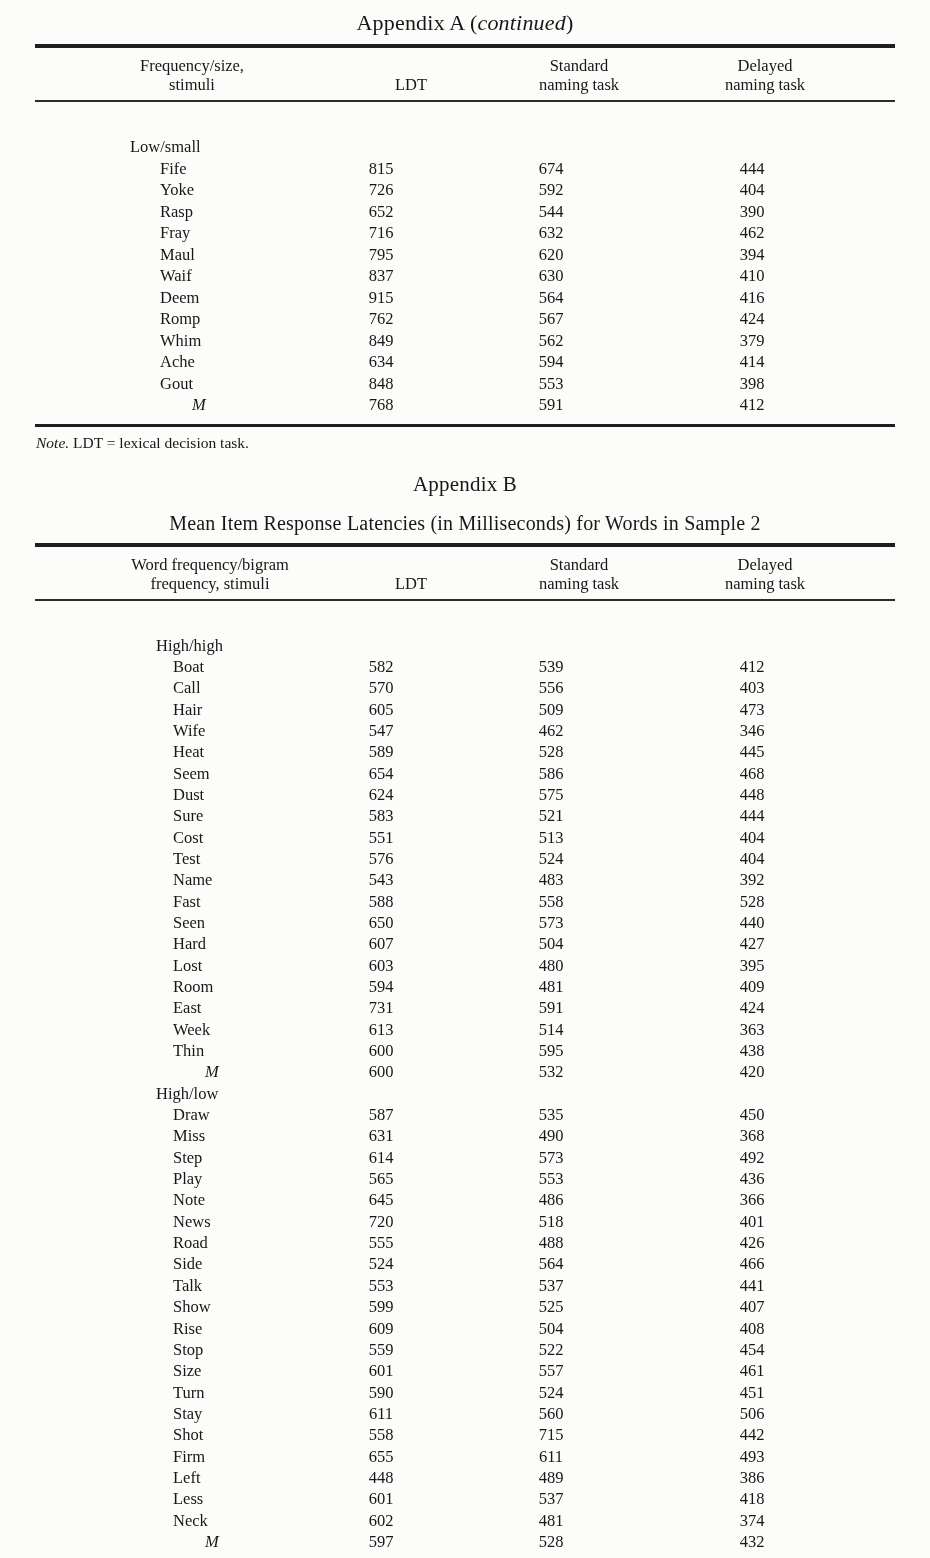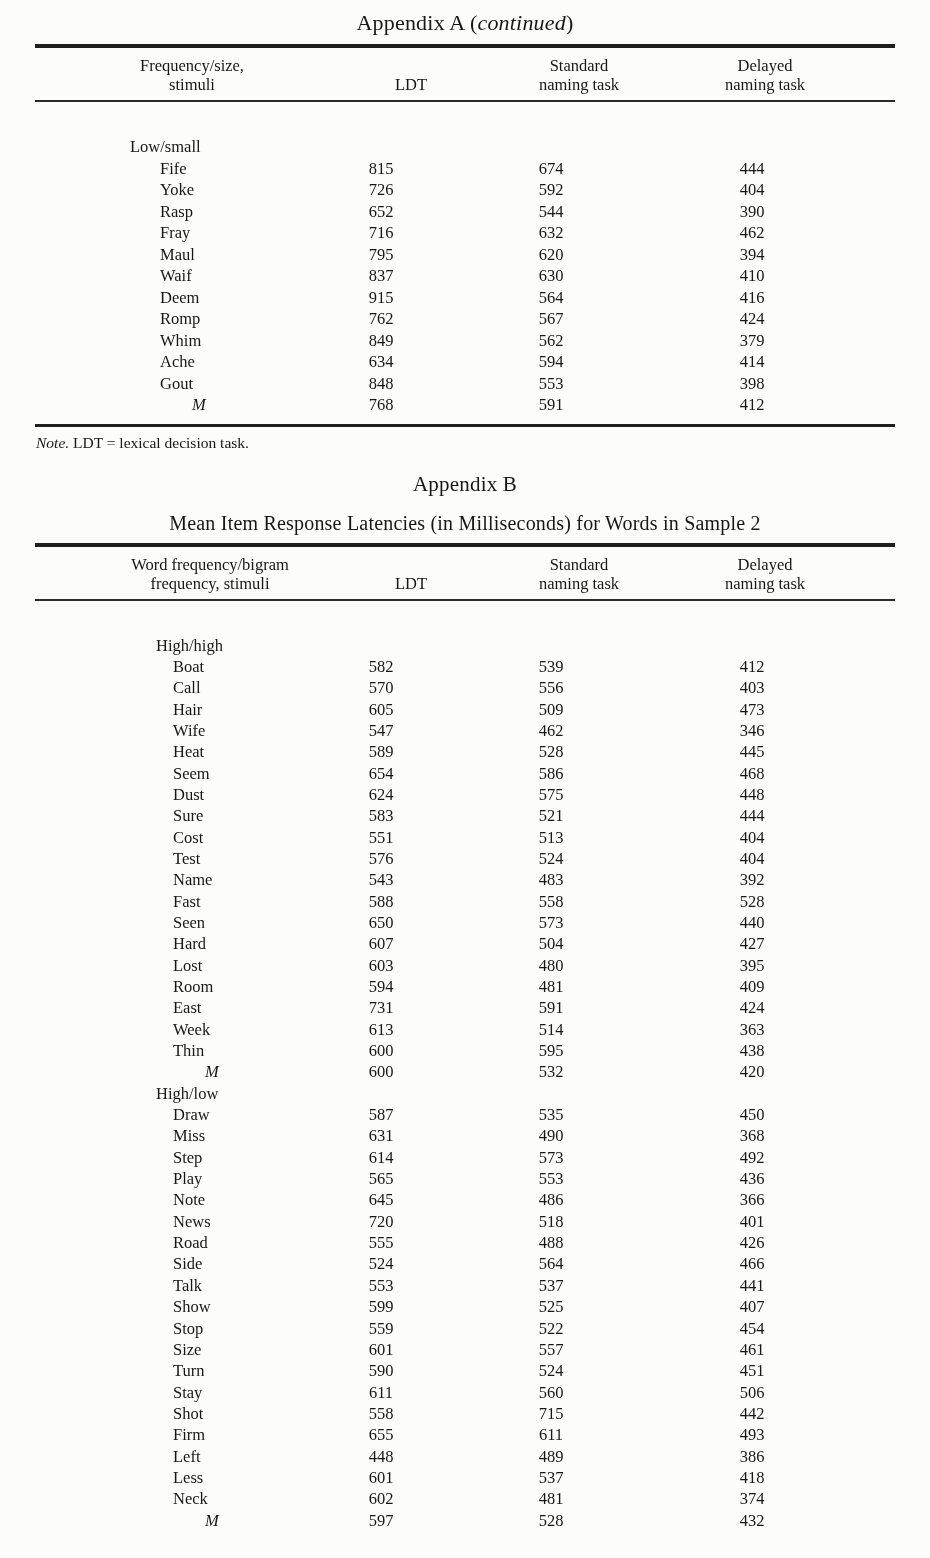--- a/index.html
+++ b/index.html
@@ -361,20 +361,26 @@
           <td class="num">537</td>
           <td class="num">441</td>
         </tr>
         <tr>
           <td class="stim">Show</td>
           <td class="num">599</td>
           <td class="num">525</td>
           <td class="num">407</td>
         </tr>
         <tr>
+          <td class="stim">Rise</td>
+          <td class="num">609</td>
+          <td class="num">504</td>
+          <td class="num">408</td>
+        </tr>
+        <tr>
           <td class="stim">Stop</td>
           <td class="num">559</td>
           <td class="num">522</td>
           <td class="num">454</td>
         </tr>
         <tr>
           <td class="stim">Size</td>
           <td class="num">601</td>
           <td class="num">557</td>
           <td class="num">461</td>

